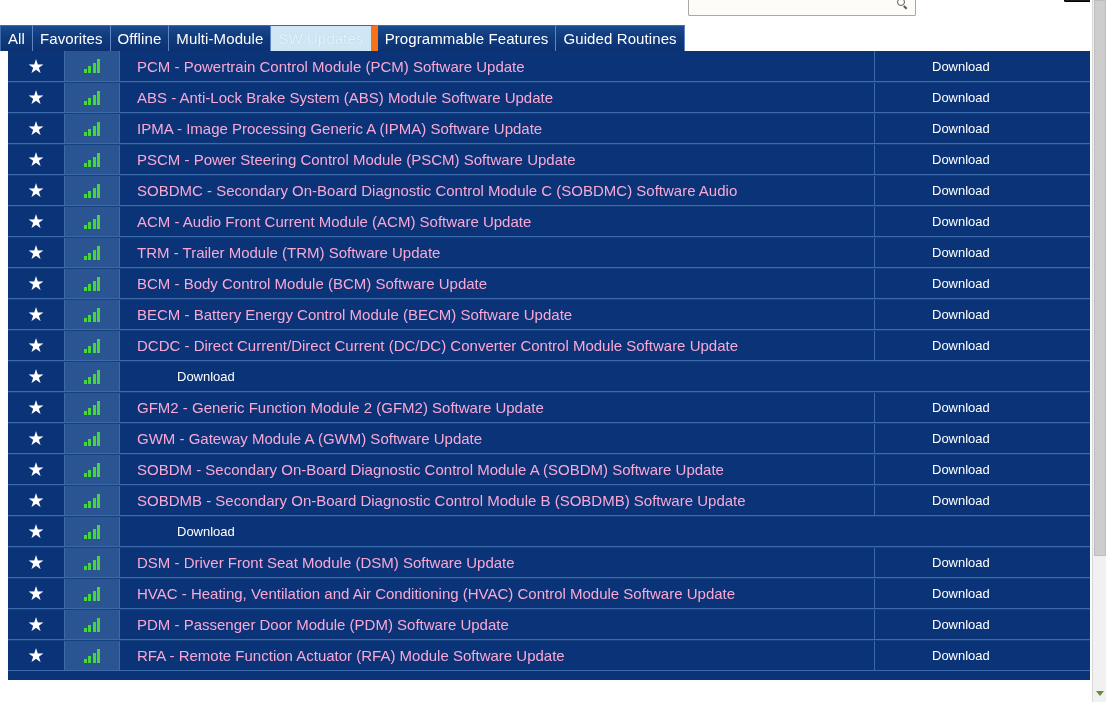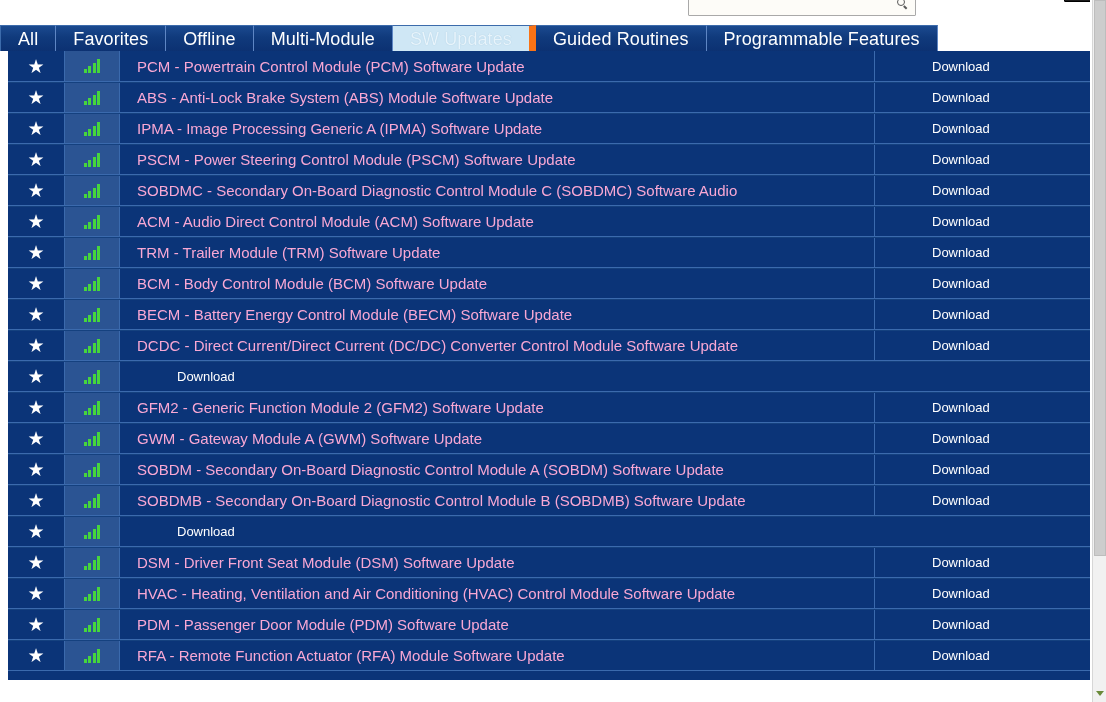--- a/index.html
+++ b/index.html
@@ -67,24 +67,24 @@
     left: 0; top: 25px;
     height: 26px;
     display: flex;
     align-items: stretch;
     background: #ffffff;
   }
   .tab {
     position: relative;
     display: flex;
     align-items: center;
-    padding: 0 17px;
+    padding: 0 7px;
     height: 26px;
     color: #ffffff;
-    font-size: 18px;
+    font-size: 15px;
     line-height: 1;
     white-space: nowrap;
     background: linear-gradient(180deg, #1b4a8f 0%, #103a7c 45%, #0c3172 100%);
     border-right: 1px solid #5e86c4;
     border-top: 1px solid #3c6bab;
     letter-spacing: 0.1px;
   }
   .tab:first-child {
     border-left: 1px solid #3c6bab;
   }
@@ -235,24 +235,24 @@
     <div class="tab">
       <span class="tab-label">Offline</span>
     </div>
     <div class="tab">
       <span class="tab-label">Multi-Module</span>
     </div>
     <div class="tab active">
       <span class="tab-label">SW Updates</span>
     </div>
     <div class="tab">
+      <span class="tab-label">Programmable Features</span>
+    </div>
+    <div class="tab">
       <span class="tab-label">Guided Routines</span>
-    </div>
-    <div class="tab">
-      <span class="tab-label">Programmable Features</span>
     </div>
   </div>
 
   <div class="table-wrap">
     <div id="rows">
         <div class="row">
           <div class="cell-star">
             <span class="star-glyph">★</span>
           </div>
           <div class="cell-signal">
@@ -331,21 +331,21 @@
             <span class="star-glyph">★</span>
           </div>
           <div class="cell-signal">
             <span class="bars">
               <i></i>
               <i></i>
               <i></i>
               <i></i>
             </span>
           </div>
-          <div class="cell-name">ACM - Audio Direct Control Module (ACM) Software Update</div>
+          <div class="cell-name">ACM - Audio Front Current Module (ACM) Software Update</div>
           <div class="cell-action">Download</div>
         </div>
         <div class="row">
           <div class="cell-star">
             <span class="star-glyph">★</span>
           </div>
           <div class="cell-signal">
             <span class="bars">
               <i></i>
               <i></i>

